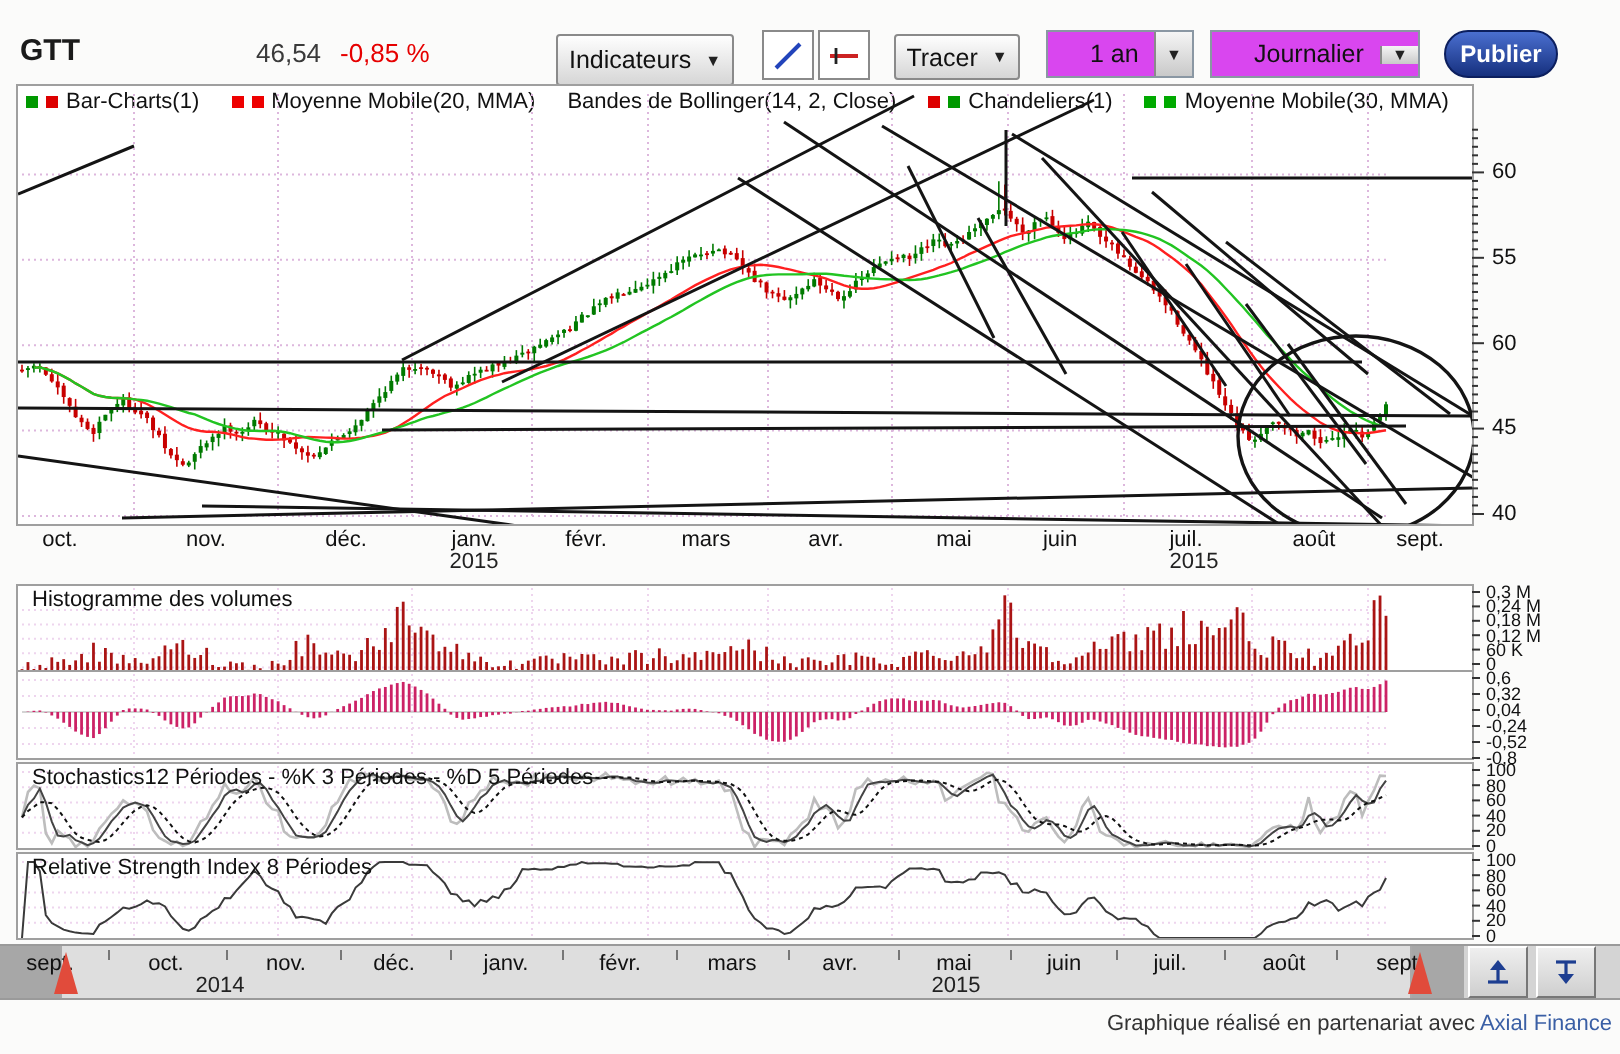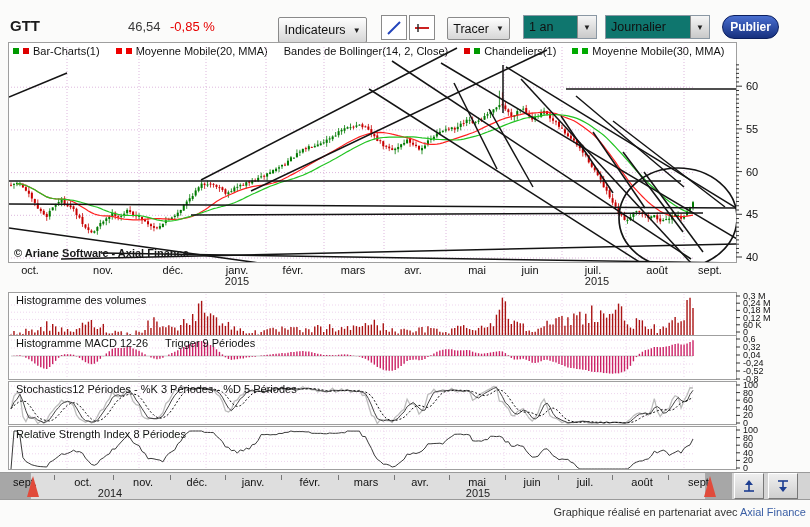--- a/index.html
+++ b/index.html
@@ -9,21 +9,21 @@
   
   .sym{position:absolute;left:10px;top:17px;font-size:15px;font-weight:bold;color:#1a1a1a;}
   .price{position:absolute;left:128px;top:19px;font-size:13px;color:#3a3a3a;}
   .chg{position:absolute;left:170px;top:19px;font-size:13px;color:#e60000;}
   .btn{position:absolute;display:flex;align-items:center;justify-content:center;gap:7px;
        background:linear-gradient(#fefefe,#d6d6d6);border:1px solid #8a8a8a;border-radius:2px;
        font-size:12.5px;color:#111;cursor:pointer;box-sizing:border-box;}
   .caret{font-size:8px;color:#222;}
   .toolbtn{position:absolute;width:26px;height:25px;background:#fff;border:1px solid #8a8a8a;
        display:flex;align-items:center;justify-content:center;box-sizing:border-box;cursor:pointer;}
-  .combo{position:absolute;display:flex;background:#0f766e;border:1px solid #8a97a3;height:24px;box-sizing:border-box;}
+  .combo{position:absolute;display:flex;background:#d946ef;border:1px solid #8a97a3;height:24px;box-sizing:border-box;padding-left:16px;}
   .combo .val{flex:1;font-size:12.5px;padding:4px 5px;white-space:nowrap;overflow:hidden;}
   .combo .arr{width:18px;background:linear-gradient(#f5f5f5,#c9c9c9);border-left:1px solid #8a8a8a;
        display:flex;align-items:center;justify-content:center;font-size:8px;color:#222;cursor:pointer;}
   .publish{position:absolute;left:722px;top:15px;width:57px;height:24px;border-radius:12px;
        background:linear-gradient(#4a6fd0,#16307e);border:1px solid #0c1f5e;color:#fff;
        font-size:12px;font-weight:bold;display:flex;align-items:center;justify-content:center;cursor:pointer;box-sizing:border-box;}
   
   .panel{position:absolute;left:8px;width:729px;background:#fff;border:1px solid #9f9f9f;box-sizing:border-box;}
   .panel svg{position:absolute;left:0;top:0;overflow:hidden;pointer-events:auto;}
   .ptitle{position:absolute;left:7px;top:1px;font-size:11px;color:#111;z-index:4;white-space:nowrap;}
@@ -82,21 +82,21 @@
 
     <button class="btn" style="left:447px;top:17px;width:63px;height:23px;">
       <span>Tracer</span>
       <span class="caret">▼</span>
     </button>
 
     <div class="combo" style="left:523px;top:15px;width:74px;">
       <span class="val">1 an</span>
       <span class="arr">▼</span>
     </div>
-    <div class="combo" style="left:605px;top:15px;width:105px;">
+    <div class="combo" style="left:605px;top:15px;width:105px;align-items:center;">
       <span class="val">Journalier</span>
       <span class="arr">▼</span>
     </div>
 
     <button class="publish">Publier</button>
   </div>
 
   <div class="panel" style="top:42px;height:221px;">
     <div class="legend" id="legend">
         <div class="item">
@@ -621,21 +621,20 @@
         <line x1="480" y1="66" x2="524" y2="144" stroke="#141414" stroke-width="1.5"></line>
         <line x1="552" y1="73" x2="604" y2="150" stroke="#141414" stroke-width="1.5"></line>
         <line x1="584" y1="89" x2="636" y2="165" stroke="#141414" stroke-width="1.5"></line>
         <line x1="614" y1="109" x2="674" y2="189" stroke="#141414" stroke-width="1.5"></line>
         <line x1="635" y1="129" x2="694" y2="209" stroke="#141414" stroke-width="1.5"></line>
         <line x1="567" y1="53" x2="675" y2="144" stroke="#141414" stroke-width="1.5"></line>
         <line x1="604" y1="78" x2="716" y2="164" stroke="#141414" stroke-width="1.5"></line>
         <line x1="0" y1="54" x2="58" y2="30" stroke="#141414" stroke-width="1.5"></line>
         <ellipse cx="669" cy="175" rx="59" ry="50" fill="none" stroke="#141414" stroke-width="1.7"></ellipse>
       </svg>
-    <div class="watermark">© Ariane Software - Axial Finance</div>
   </div>
   <div id="main-axis"></div>
   <div id="main-months">
       <div class="mlbl" style="left: 30px;">oct.</div>
       <div class="mlbl" style="left: 103px;">nov.</div>
       <div class="mlbl" style="left: 173px;">déc.</div>
       <div class="mlbl" style="left: 237px;">janv.</div>
       <div class="mlbl" style="left: 293px;">févr.</div>
       <div class="mlbl" style="left: 353px;">mars</div>
       <div class="mlbl" style="left: 413px;">avr.</div>
@@ -894,24 +893,20 @@
         <line x1="669.1091703056768" x2="669.1091703056768" y1="46" y2="29.735421655646597" stroke="#aa1414" stroke-width="1.4"></line>
         <line x1="672.0873362445415" x2="672.0873362445415" y1="46" y2="28.320507483336616" stroke="#aa1414" stroke-width="1.4"></line>
         <line x1="675.0655021834061" x2="675.0655021834061" y1="46" y2="27.203122795638045" stroke="#aa1414" stroke-width="1.4"></line>
         <line x1="678.0436681222707" x2="678.0436681222707" y1="46" y2="7.082520273866621" stroke="#aa1414" stroke-width="1.4"></line>
         <line x1="681.0218340611353" x2="681.0218340611353" y1="46" y2="4.7776028189180195" stroke="#aa1414" stroke-width="1.4"></line>
         <line x1="684" x2="684" y1="46" y2="14.904324340820313" stroke="#aa1414" stroke-width="1.4"></line>
       </svg>
   </div>
 
   <div class="panel" style="top:335px;height:45px;">
-    <div class="ptitle">
-      <span>Histogramme MACD 12-26</span>
-      <span style="margin-left:14px;">Trigger 9 Périodes</span>
-    </div>
     <svg id="macd-svg" width="727" height="43">
         <line x1="58" x2="58" y1="1" y2="42" stroke="#eed5ee" stroke-width="1" stroke-dasharray="1 2"></line>
         <line x1="130" x2="130" y1="1" y2="42" stroke="#eed5ee" stroke-width="1" stroke-dasharray="1 2"></line>
         <line x1="197" x2="197" y1="1" y2="42" stroke="#eed5ee" stroke-width="1" stroke-dasharray="1 2"></line>
         <line x1="257" x2="257" y1="1" y2="42" stroke="#eed5ee" stroke-width="1" stroke-dasharray="1 2"></line>
         <line x1="315" x2="315" y1="1" y2="42" stroke="#eed5ee" stroke-width="1" stroke-dasharray="1 2"></line>
         <line x1="375" x2="375" y1="1" y2="42" stroke="#eed5ee" stroke-width="1" stroke-dasharray="1 2"></line>
         <line x1="437" x2="437" y1="1" y2="42" stroke="#eed5ee" stroke-width="1" stroke-dasharray="1 2"></line>
         <line x1="495" x2="495" y1="1" y2="42" stroke="#eed5ee" stroke-width="1" stroke-dasharray="1 2"></line>
         <line x1="553" x2="553" y1="1" y2="42" stroke="#eed5ee" stroke-width="1" stroke-dasharray="1 2"></line>

